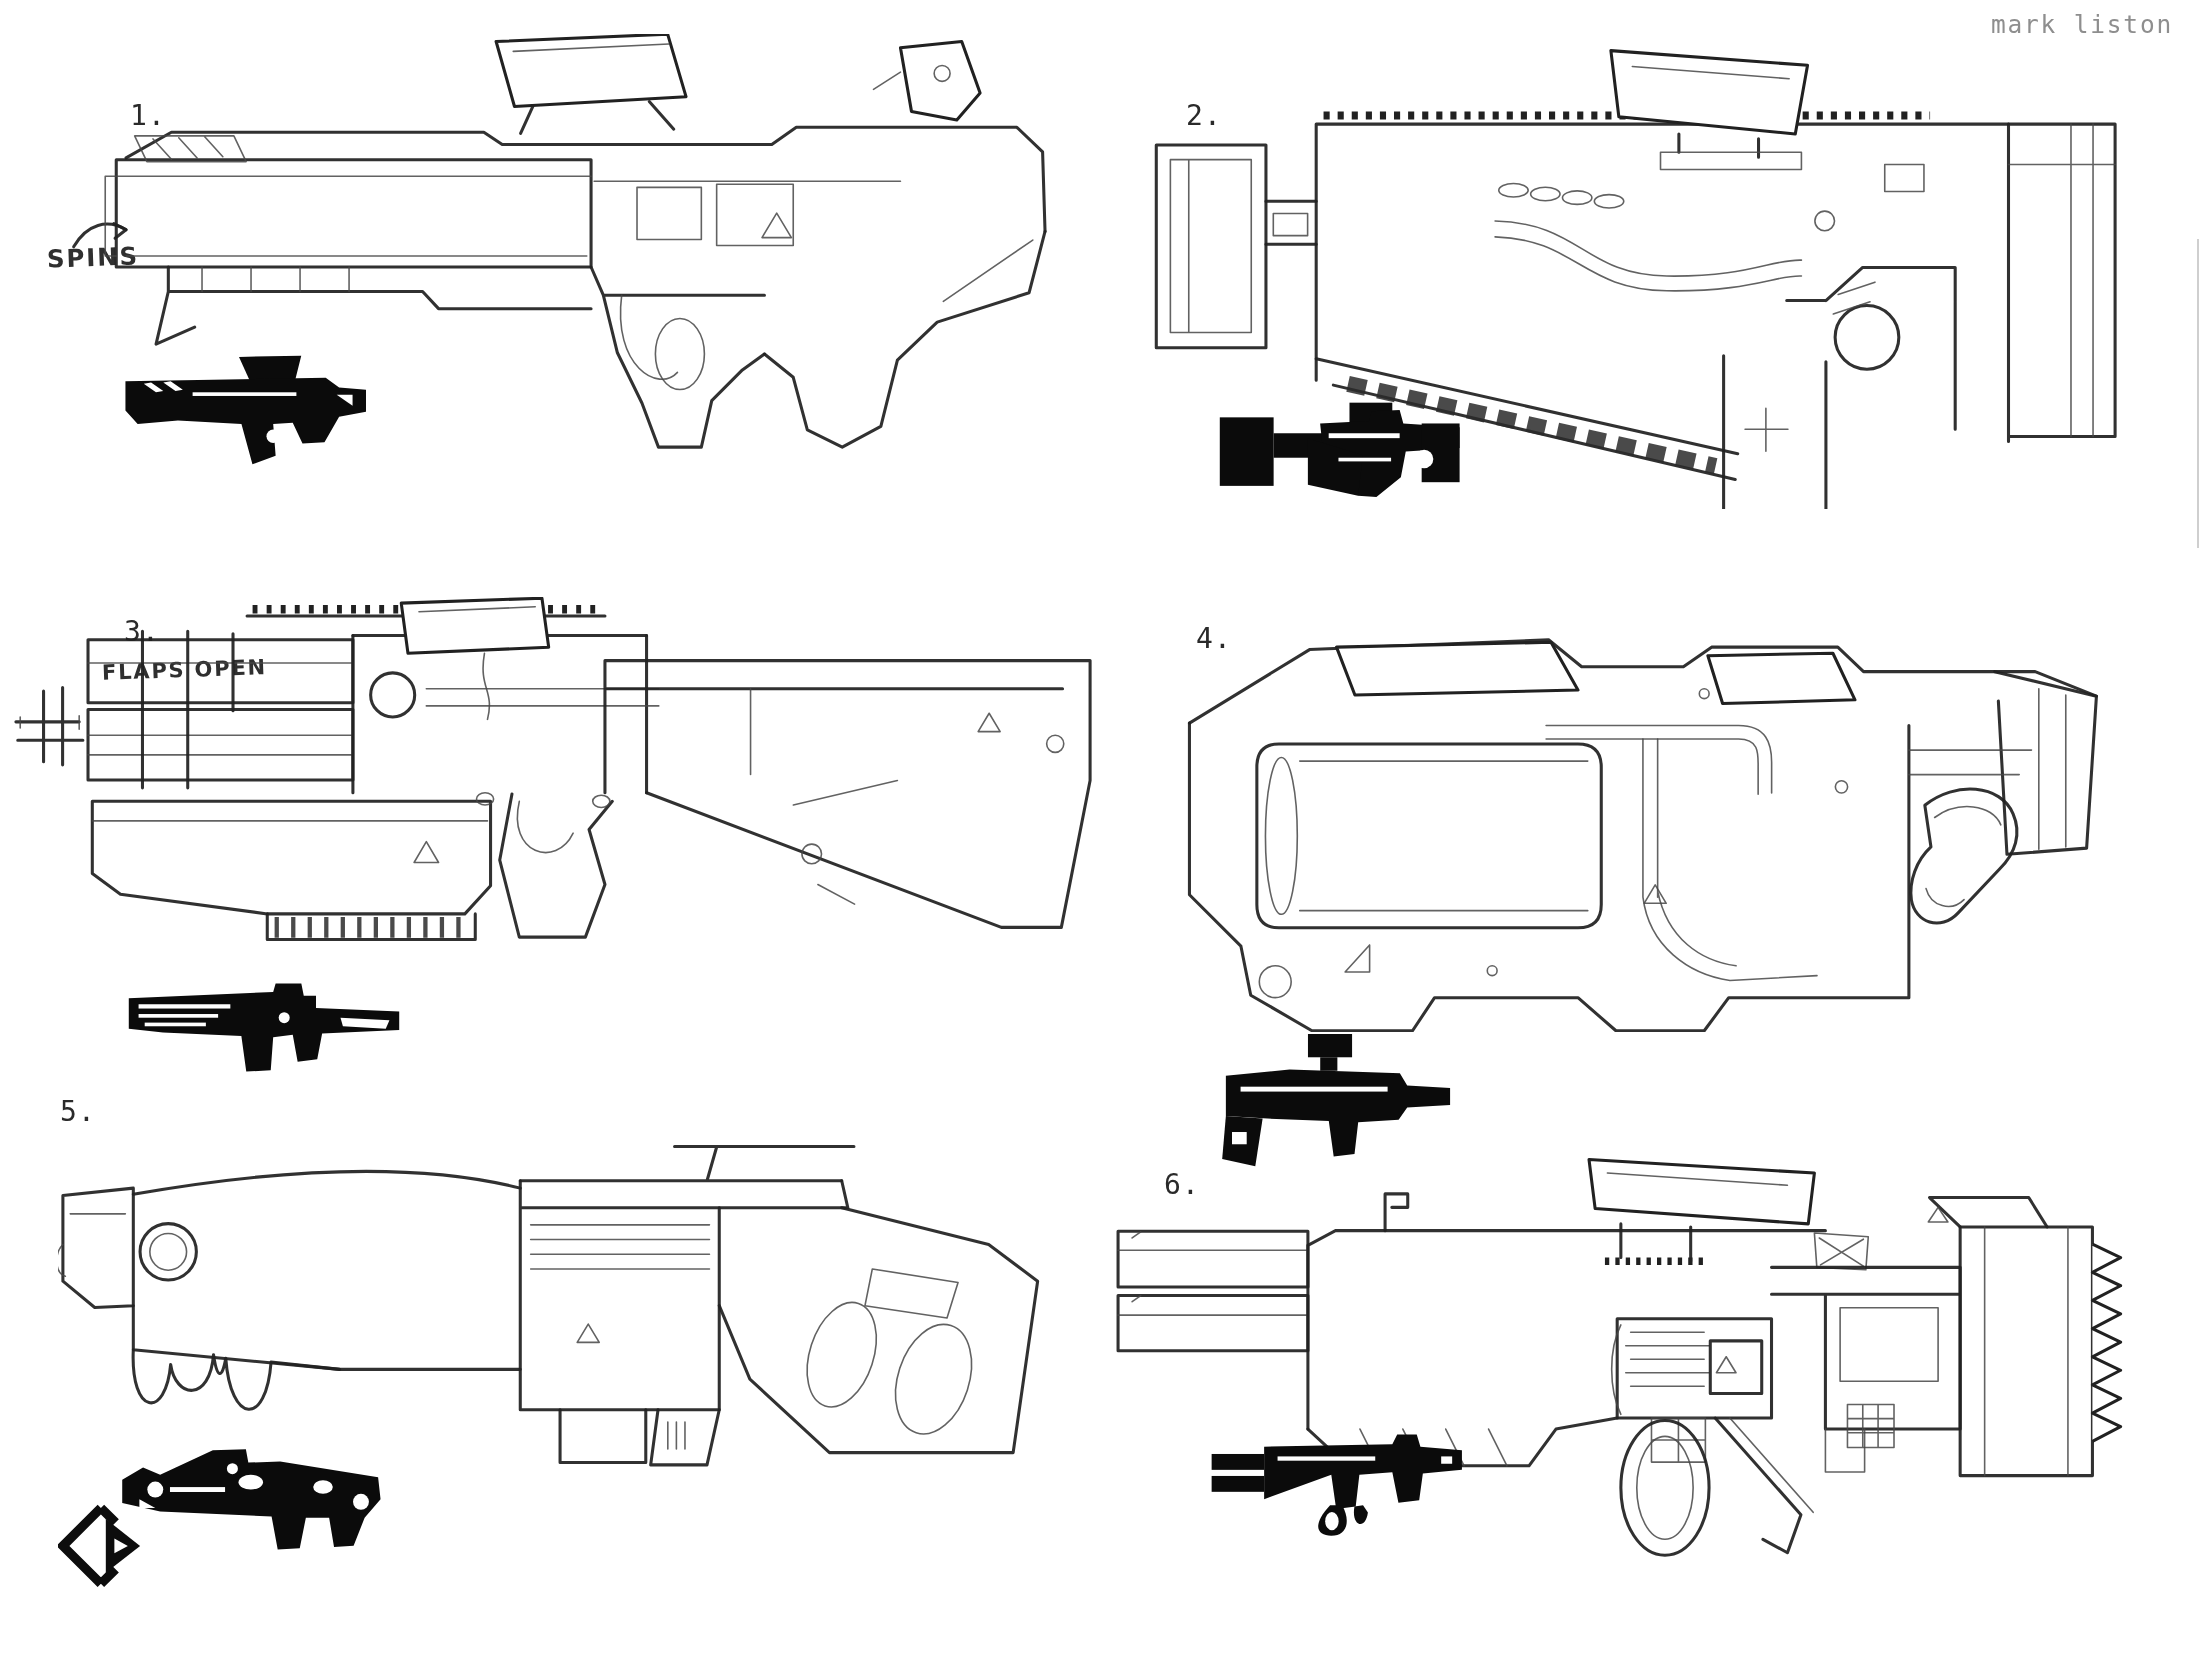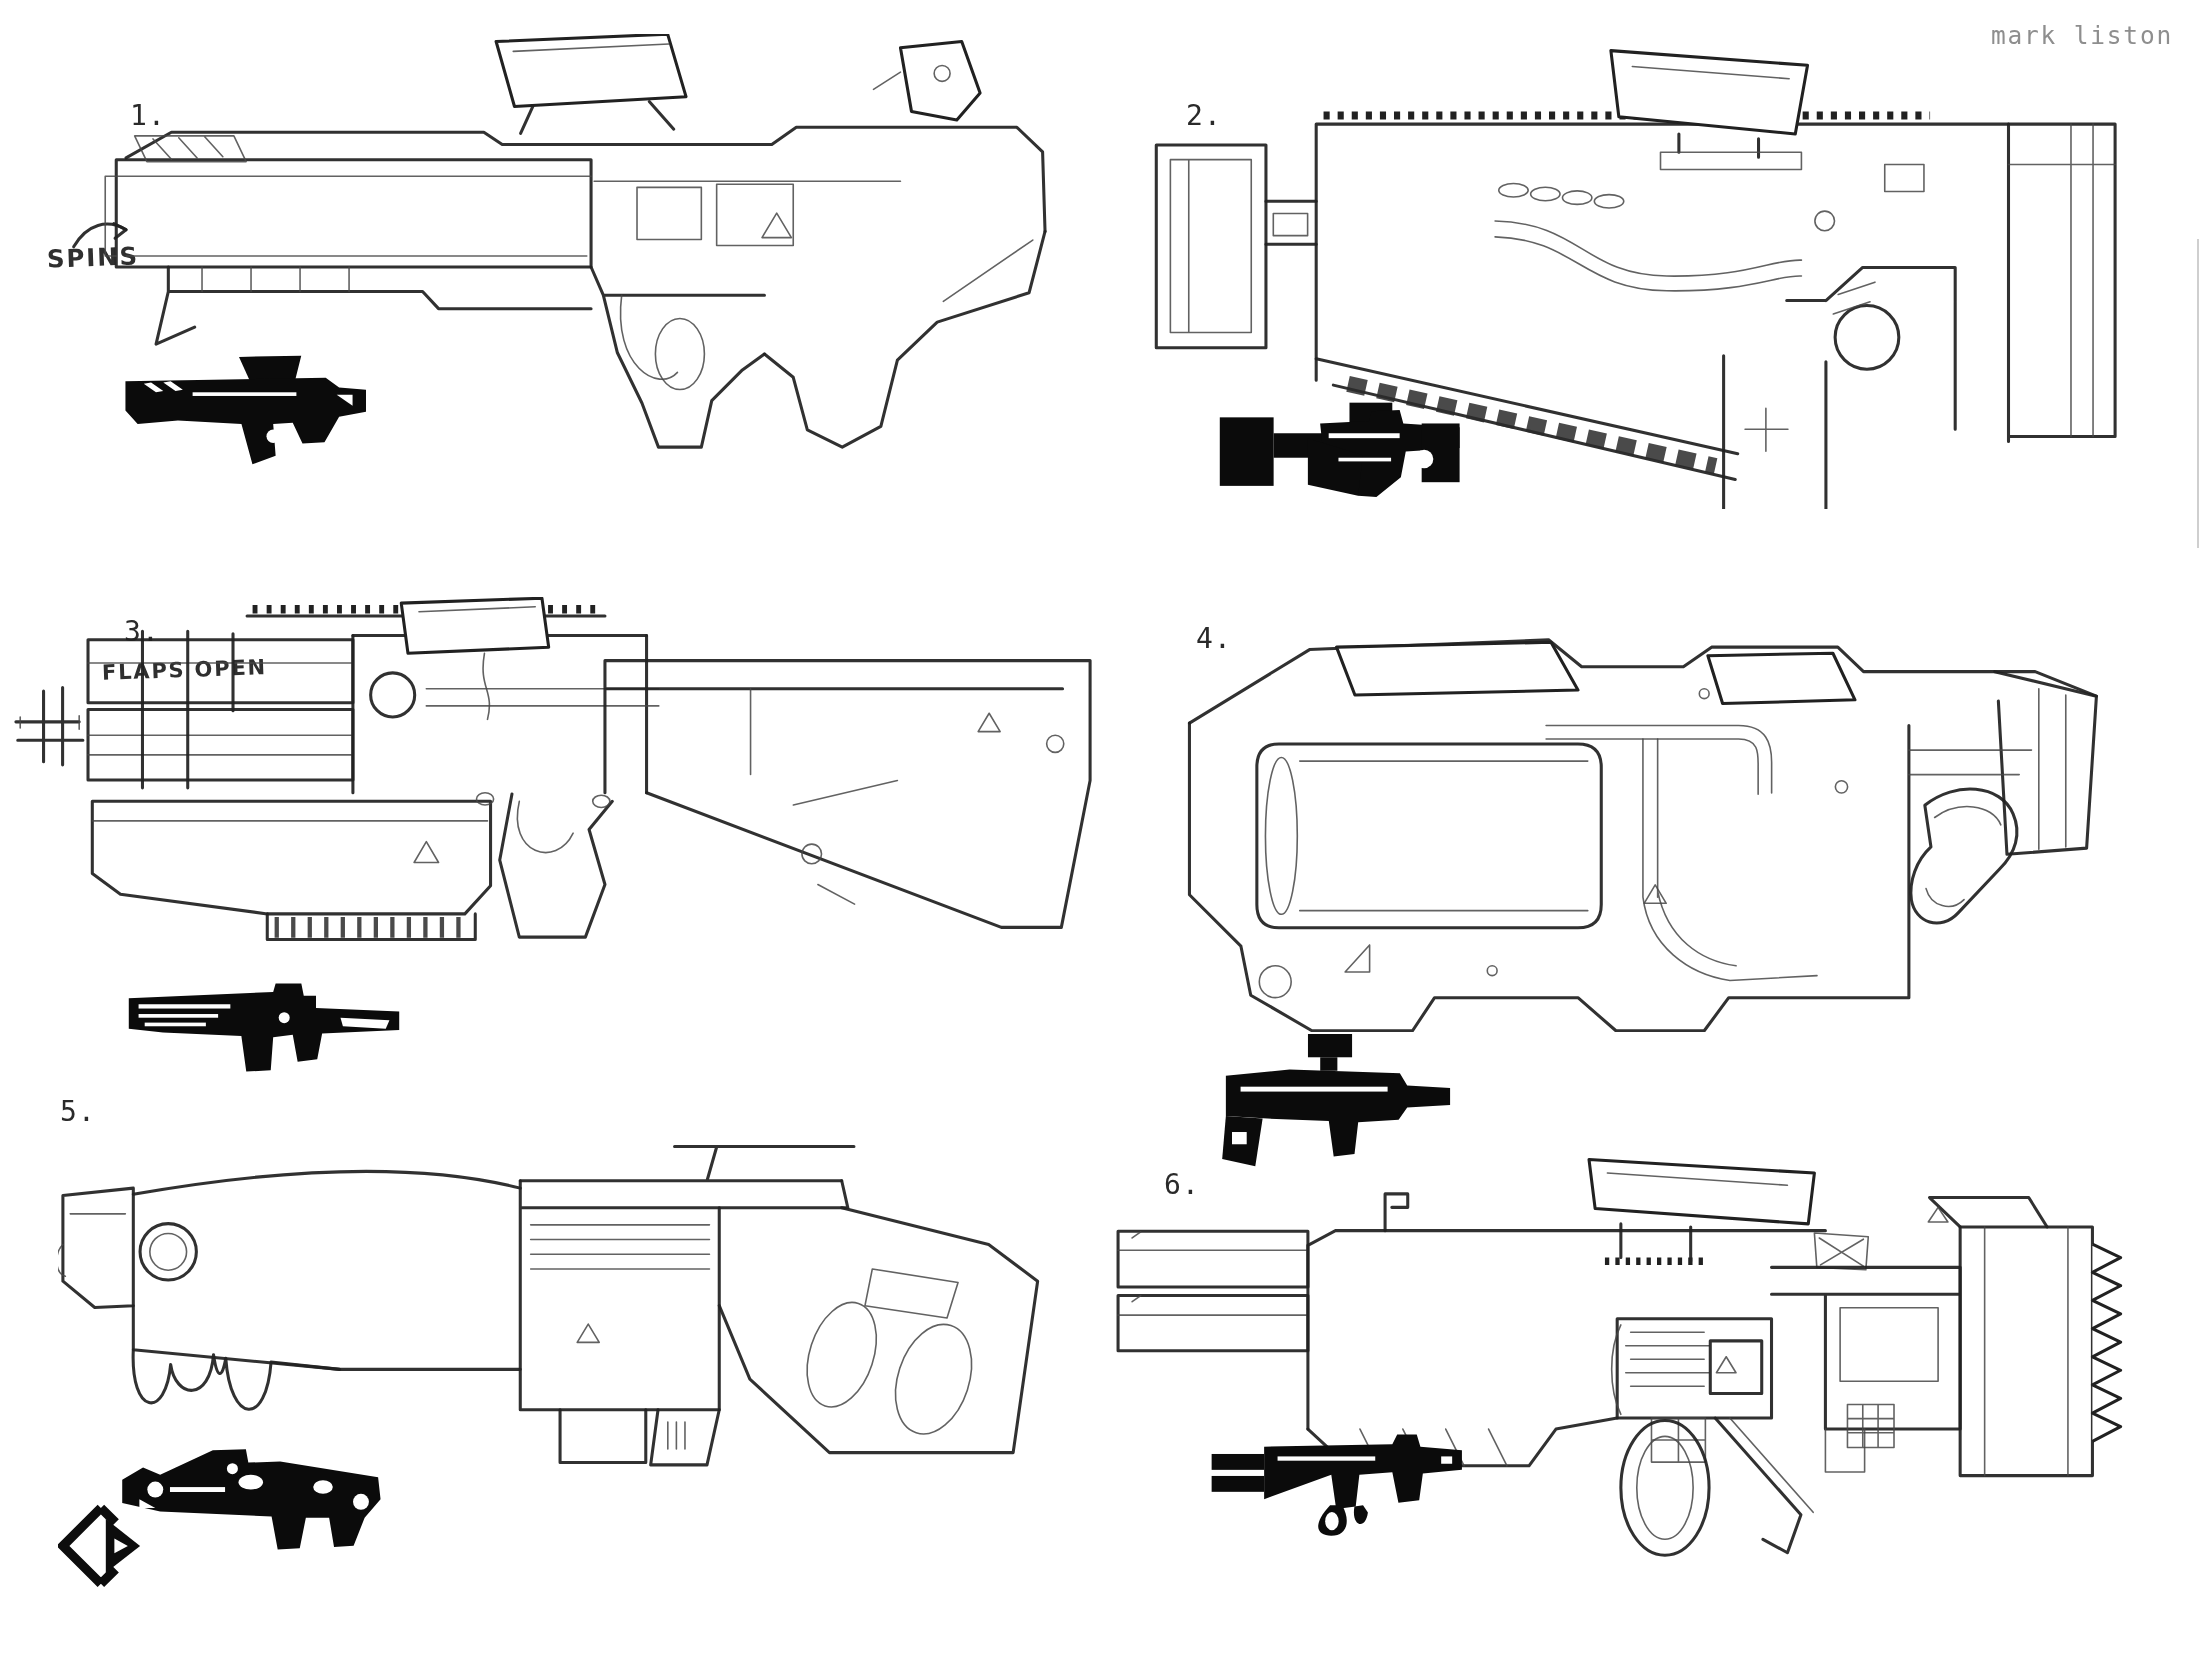--- a/index.html
+++ b/index.html
@@ -18,21 +18,21 @@
   .s2 {fill:none;stroke:#474747;stroke-width:2.6;stroke-linejoin:round;stroke-linecap:round;stroke-opacity:.85;}
   .sf {fill:#ffffff;stroke:#212121;stroke-width:5;stroke-linejoin:round;}
   .blk{fill:#0b0b0b;stroke:none;}
   .wht{fill:#ffffff;stroke:none;}
 </style>
 </head>
 <body>
 
 <div class="sheet">
 
-  <div class="abs artist" style="top:21px;right:32px;">mark liston</div>
+  <div class="abs artist" style="top:10px;right:32px;">mark liston</div>
 
   <div class="abs edge-line" style="left:2197px;top:239px;width:1.8px;height:309px;"></div>
 
   <div class="abs num" style="left:130px;top:99px;">1.</div>
   <div class="abs num" style="left:1186px;top:99px;">2.</div>
   <div class="abs num" style="left:124px;top:615px;">3.</div>
   <div class="abs num" style="left:1196px;top:622px;">4.</div>
   <div class="abs num" style="left:60px;top:1095px;">5.</div>
   <div class="abs num" style="left:1164px;top:1168px;">6.</div>
 

